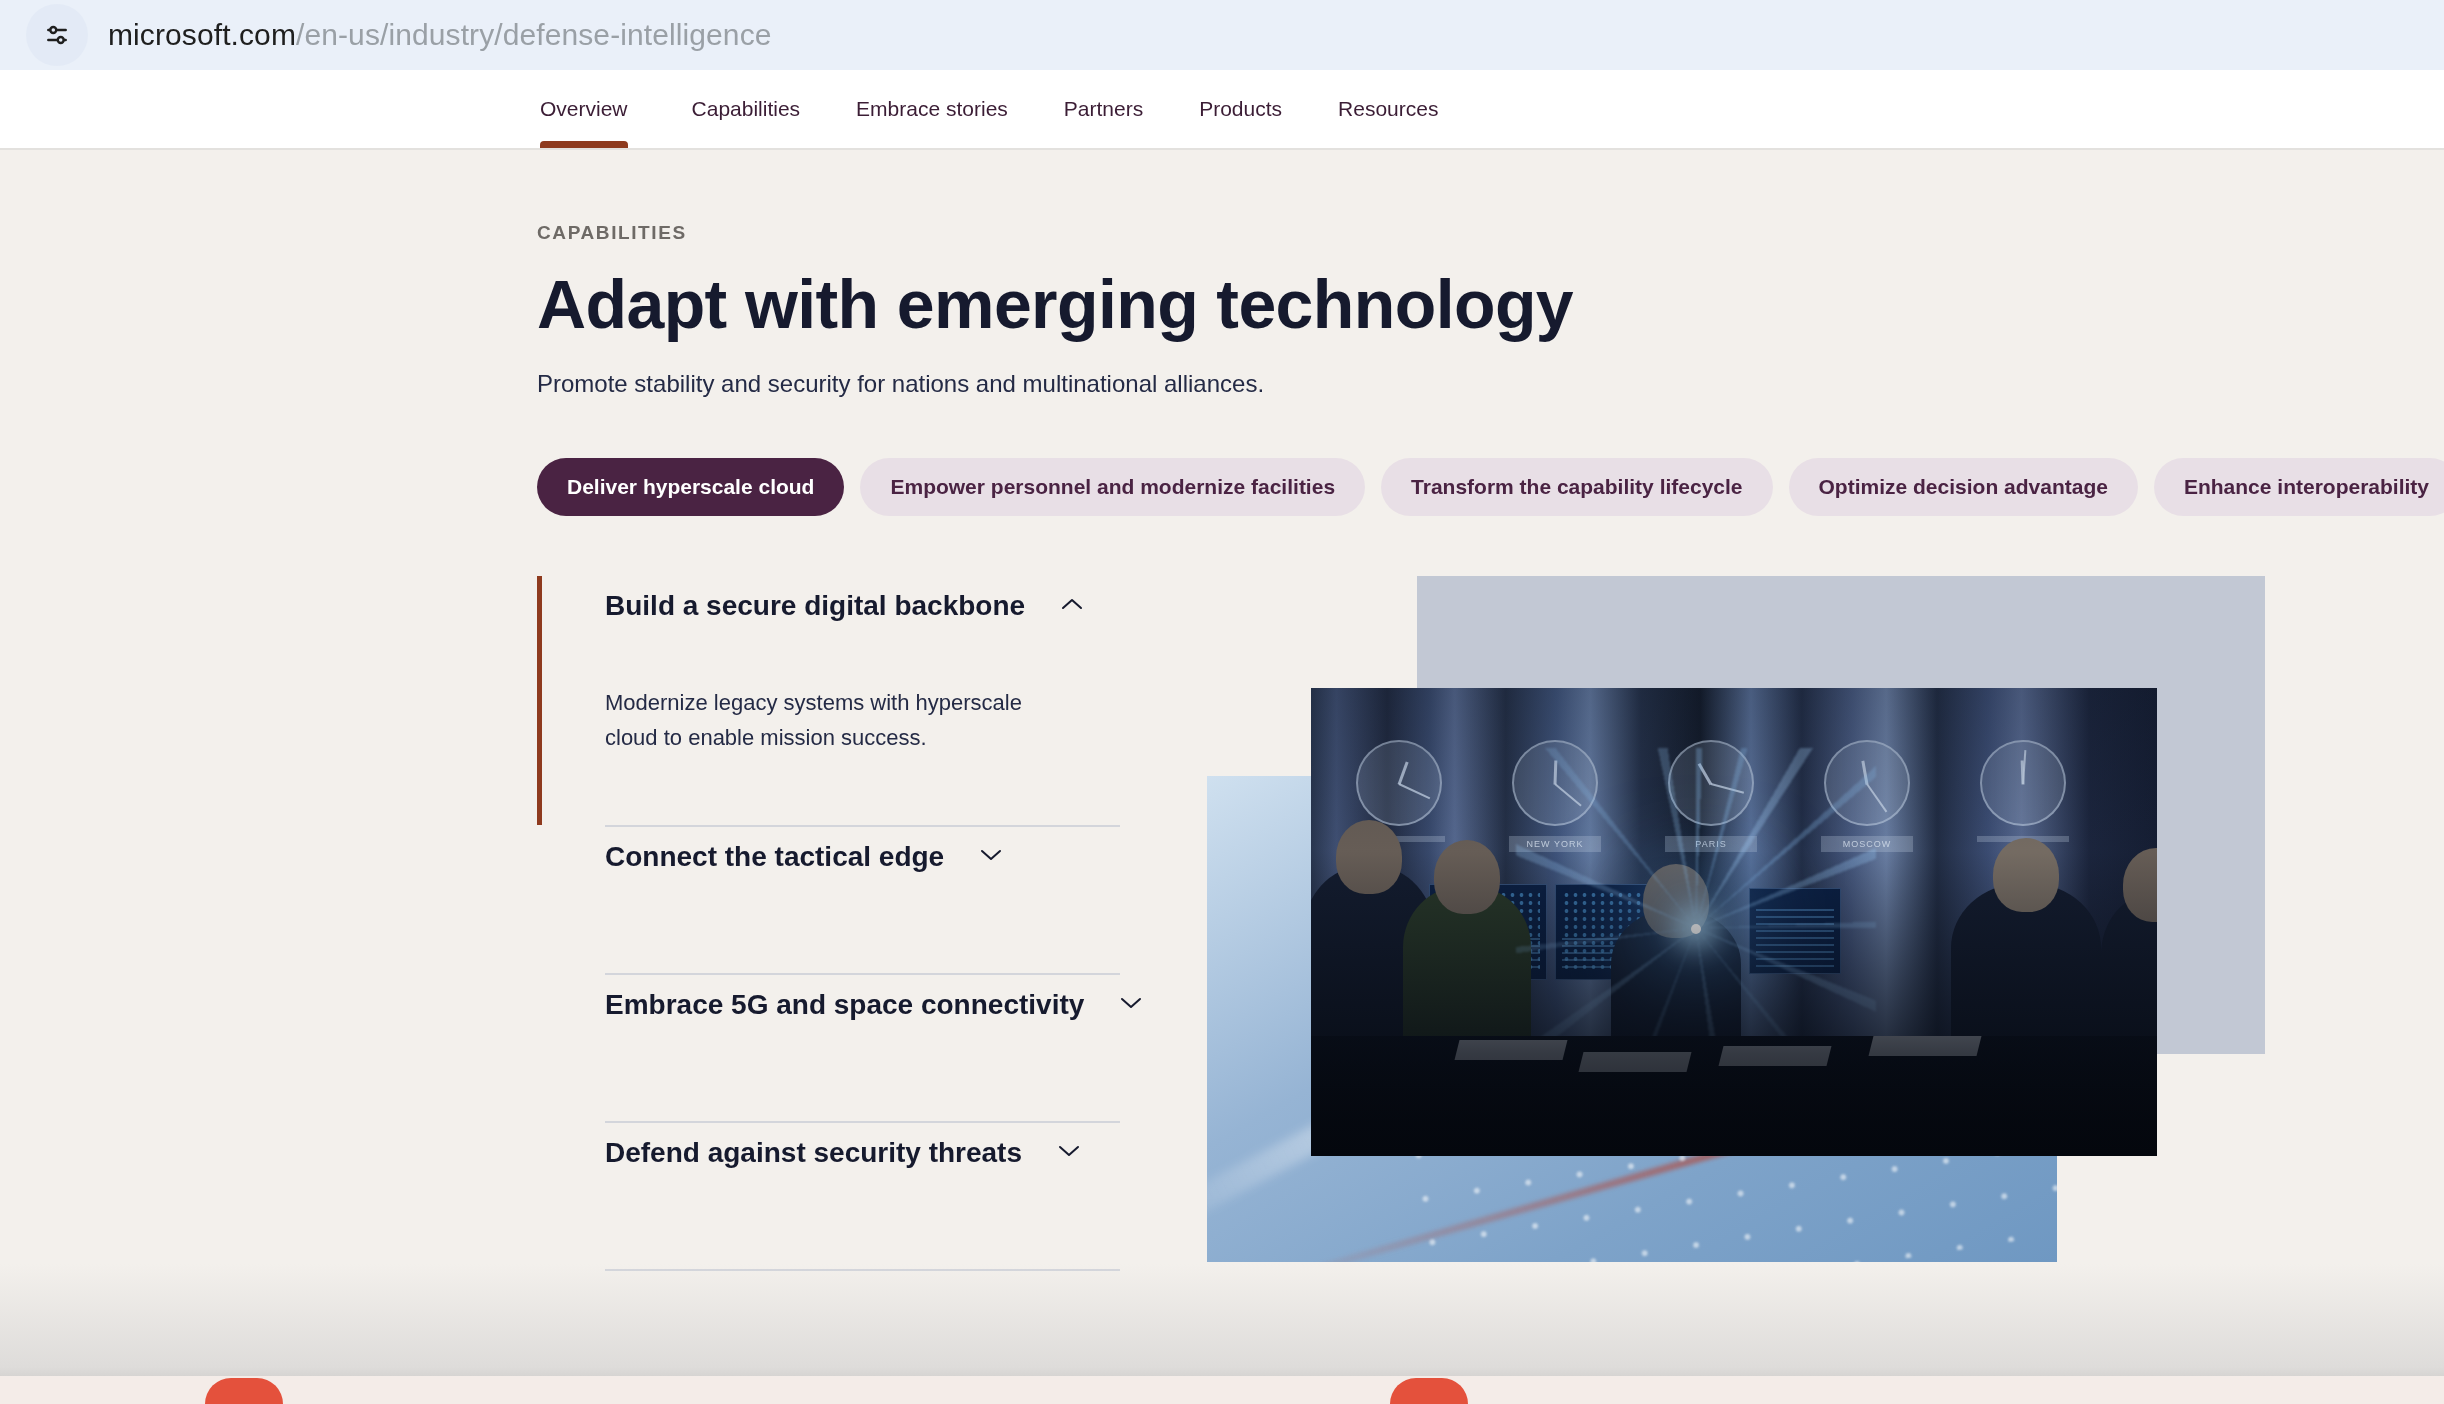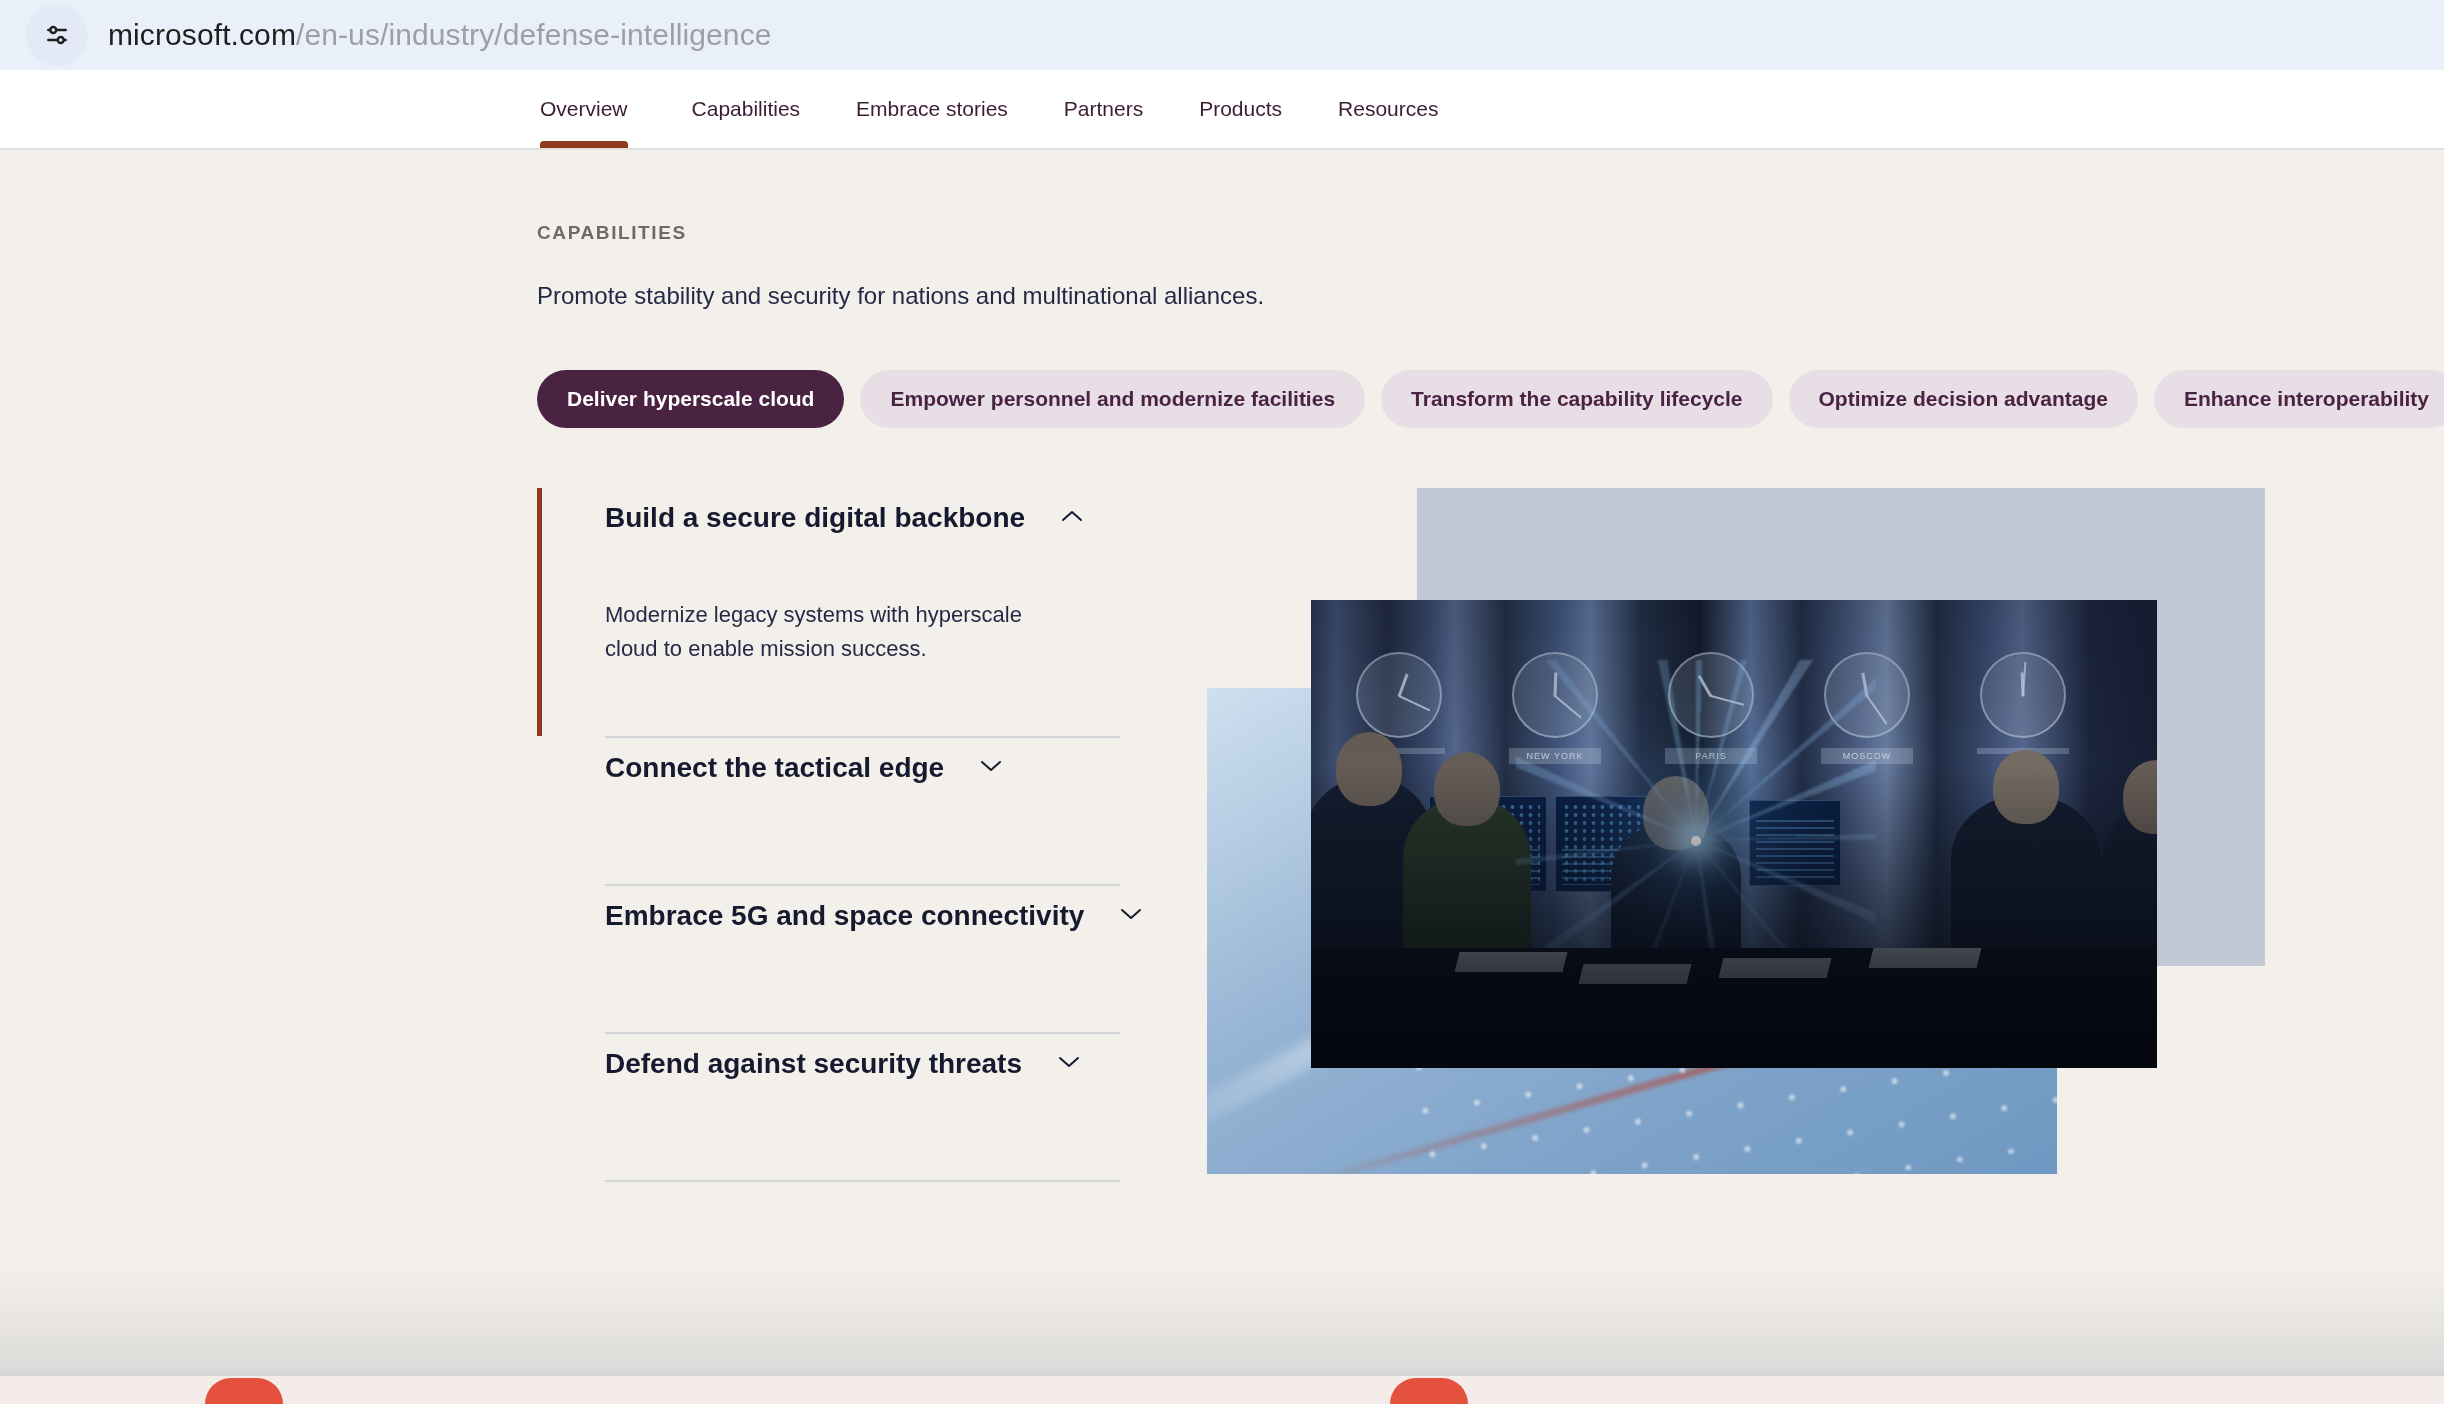--- a/index.html
+++ b/index.html
@@ -96,21 +96,21 @@
   }
   .headline {
     margin-top: 24px;
     font-size: 68px;
     line-height: 1.08;
     font-weight: bold;
     color: #161a2e;
     letter-spacing: -0.6px;
   }
   .subhead {
-    margin-top: 38px;
+    margin-top: 29px;
     font-size: 24px;
     color: #242a45;
   }
 
   
   .pills {
     margin-top: 60px;
     display: flex;
     gap: 16px;
     align-items: center;
@@ -436,20 +436,21 @@
   </div>
   <div class="nav-item">
     <span>Resources</span>
   </div>
 </nav>
 
 <div class="page">
   <div class="content">
 
     <div class="eyebrow">CAPABILITIES</div>
+    <h1 class="headline">Adapt with emerging technology</h1>
     <p class="subhead">Promote stability and security for nations and multinational alliances.</p>
 
     <div class="pills">
       <button class="pill active">Deliver hyperscale cloud</button>
       <button class="pill">Empower personnel and modernize facilities</button>
       <button class="pill">Transform the capability lifecycle</button>
       <button class="pill">Optimize decision advantage</button>
       <button class="pill">Enhance interoperability</button>
     </div>
 

